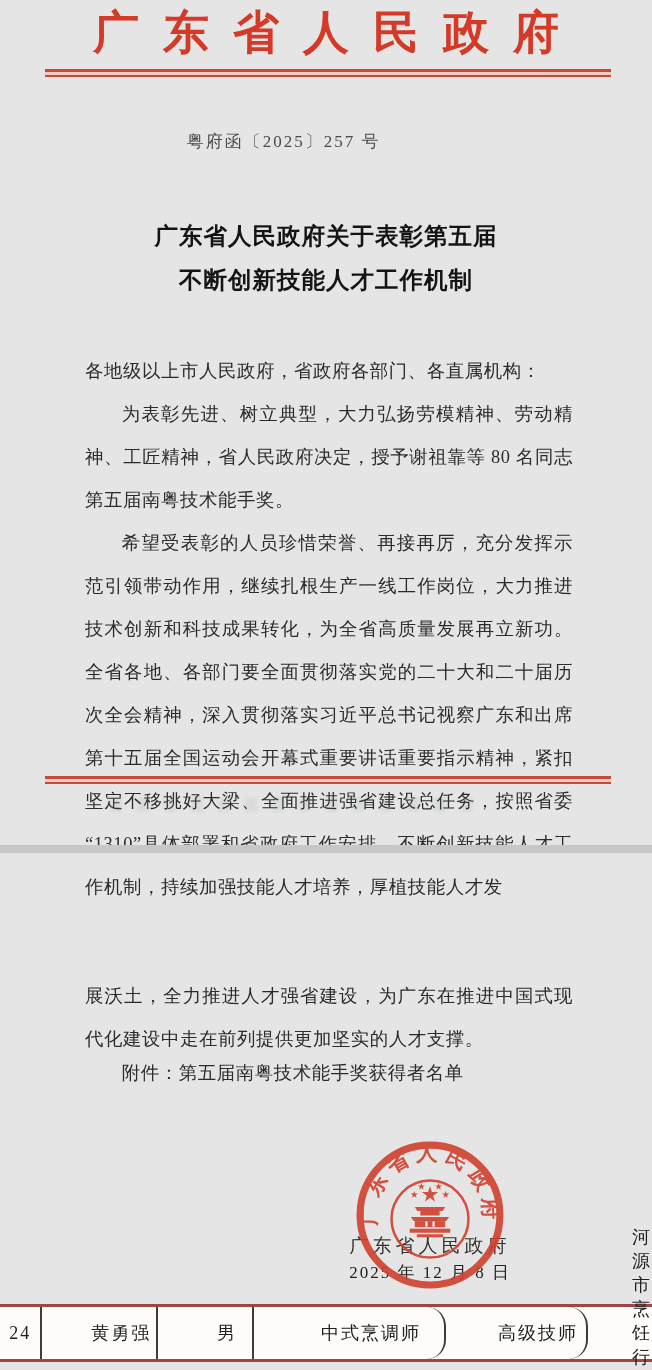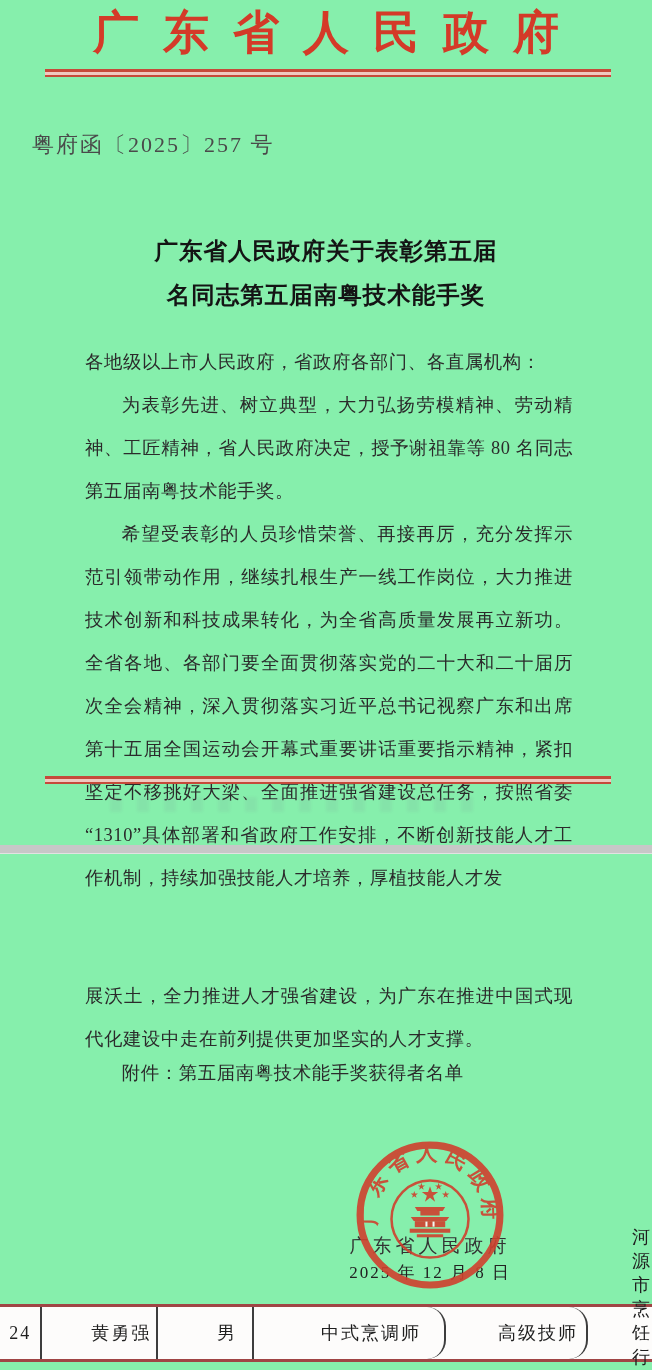--- a/index.html
+++ b/index.html
@@ -1,50 +1,50 @@
 <!DOCTYPE html>
 <html lang="zh"><head>
 <meta charset="utf-8">
 <style>
   html,body { margin:0; padding:0; background:#ffffff; }
   .canvas {
     position:relative; width:652px; height:1370px; margin:0 auto;
-    background:#86efac; overflow:hidden;
+    background:#e5e5e5; overflow:hidden;
     font-family:"Liberation Serif","DejaVu Serif",serif;
     color:#2e2e2e;
   }
   
   .masthead {
     position:absolute; top:2px; left:0; width:652px;
     text-align:center; font-size:46px; font-weight:bold;
     color:#d43a28; letter-spacing:24px; text-indent:24px;
     white-space:nowrap;
   }
   .double-rule {
     position:absolute; left:45px; width:566px; height:3px;
     border-top:3px solid #c64a3a; border-bottom:2px solid #c64a3a;
     background:#f0c9c0;
   }
   .rule-top { top:69px; }
   .rule-bottom { top:776px; }
   .doc-number {
     position:absolute; top:130px; left:0; width:567px;
-    text-align:left; font-size:22px; letter-spacing:2px; color:#4a4a4a;margin-left:32px;
+    text-align:center; font-size:17px; letter-spacing:2px; color:#4a4a4a;
   }
   .doc-title {
-    position:absolute; top:229px; left:0; width:652px;
+    position:absolute; top:214px; left:0; width:652px;
     text-align:center; font-size:23.5px; font-weight:bold;
     line-height:44px; color:#141414; letter-spacing:1px;
   }
   .body-block {
     position:absolute; left:85px; width:488px;
     font-size:18.4px; line-height:43px; letter-spacing:0.6px;
     text-align:justify; color:#2b2b2b;
   }
-  .body-1 { top:341px; }
+  .body-1 { top:350px; }
   .body-block p { margin:0; }
   .indent { text-indent:2em; }
   .bleed-marks {
     position:absolute; top:797px; left:110px; width:366px; height:15px;
     background:repeating-linear-gradient(90deg, #7a8590 0 12px, transparent 12px 27px);
     opacity:0.10; filter:blur(1.5px);
   }
   .page-separator {
     position:absolute; top:845px; left:0; width:652px; height:8px;
     background:#c7c7c7; border-bottom:1px solid #e2e2e2;
@@ -94,21 +94,21 @@
 
 <div class="canvas">
 
   <div class="masthead">广东省人民政府</div>
   <div class="double-rule rule-top"></div>
 
   <div class="doc-number">粤府函〔2025〕257 号</div>
 
   <div class="doc-title">
     <div>广东省人民政府关于表彰第五届</div>
-    <div>名同志第五届南粤技术能手奖</div>
+    <div>不断创新技能人才工作机制</div>
   </div>
 
   <div class="body-block body-1">
     <p>各地级以上市人民政府，省政府各部门、各直属机构：</p>
     <p class="indent">为表彰先进、树立典型，大力弘扬劳模精神、劳动精神、工匠精神，省人民政府决定，授予谢祖靠等 80 名同志第五届南粤技术能手奖。</p>
     <p class="indent">希望受表彰的人员珍惜荣誉、再接再厉，充分发挥示范引领带动作用，继续扎根生产一线工作岗位，大力推进技术创新和科技成果转化，为全省高质量发展再立新功。全省各地、各部门要全面贯彻落实党的二十大和二十届历次全会精神，深入贯彻落实习近平总书记视察广东和出席第十五届全国运动会开幕式重要讲话重要指示精神，紧扣坚定不移挑好大梁、全面推进强省建设总任务，按照省委“1310”具体部署和省政府工作安排，不断创新技能人才工作机制，持续加强技能人才培养，厚植技能人才发</p>
   </div>
 
   <div class="double-rule rule-bottom"></div>
   <div class="bleed-marks"></div>

